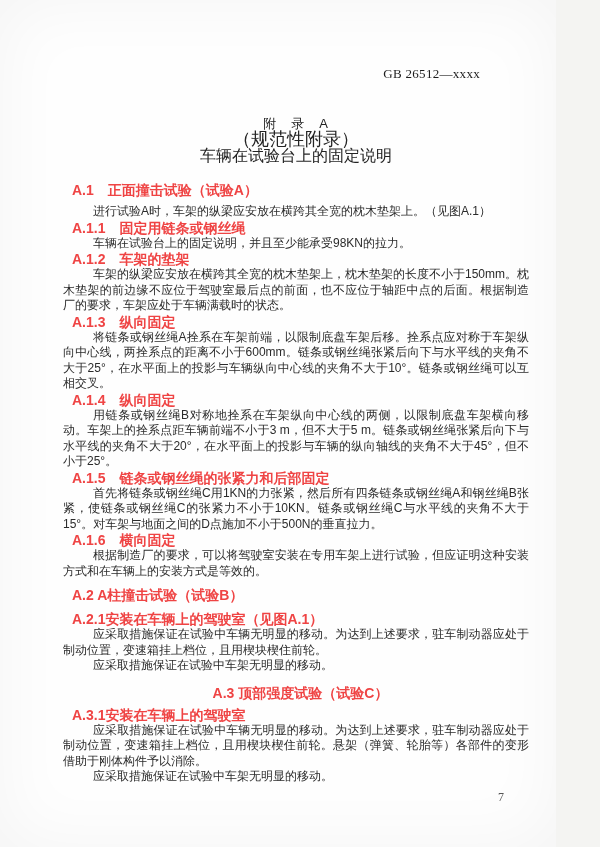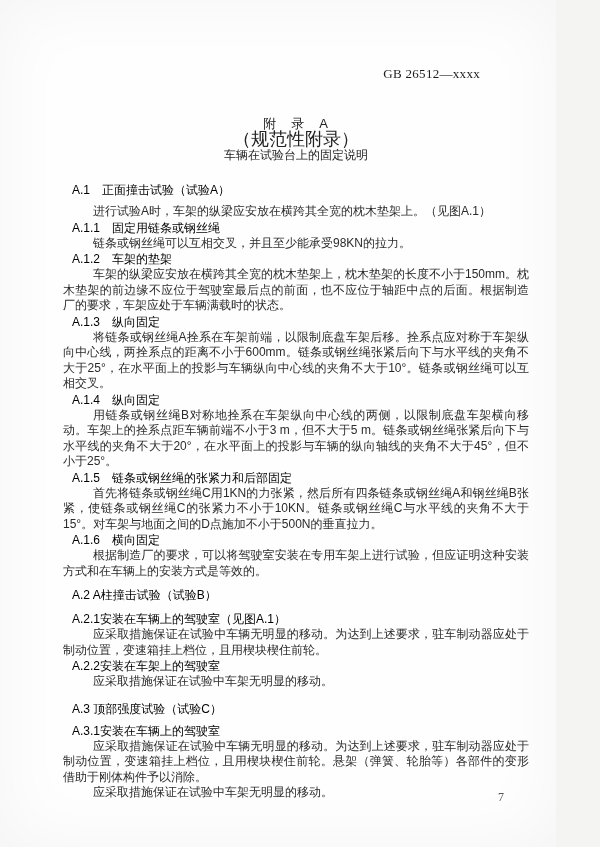--- a/index.html
+++ b/index.html
@@ -34,34 +34,34 @@
     top: 116px;
   }
   .title-block {
     text-align: center;
     font-weight: normal;
     margin-bottom: 19px;
     color: #232323;
   }
   .title-line-1 { font-size: 13px;   line-height: 16px;   letter-spacing: 1px; }
   .title-line-2 { font-size: 18px; line-height: 15.5px; }
-  .title-line-3 { font-size: 12px; line-height: 15.5px; }
+  .title-line-3 { font-size: 16px; line-height: 15.5px; }
 
   .hmaj, .hsub {
-    font-weight: normal;
-    font-size: 12px;
+    font-weight: bold;
+    font-size: 14px;
     line-height: 16px;
     padding-left: 9px;
     margin: 0;
-    color: #000000;
+    color: #ef4444;
     white-space: nowrap;
   }
   .sec-a1 .hmaj { margin: 0 0 6px; }
   .sec-a2 .hmaj { margin: 8px 0 8px; }
-  .sec-a3 .hmaj { margin: 11px 0 6px; }
+  .sec-a3 .hmaj { margin: 11px 0 6px; text-align: center; }
 
   p.body {
     margin: 0;
     font-size: 12px;
     line-height: 15.5px;
     text-indent: 30px;
     text-align: justify;
     color: #2b2b2b;
   }
   .page-num {
@@ -86,21 +86,21 @@
       <div class="title-line-1">附　录　A</div>
       <div class="title-line-2">（规范性附录）</div>
       <div class="title-line-3">车辆在试验台上的固定说明</div>
     </div>
 
     <section class="sec-a1">
       <div class="hmaj">A.1　正面撞击试验（试验A）</div>
       <p class="body">进行试验A时，车架的纵梁应安放在横跨其全宽的枕木垫架上。（见图A.1）</p>
 
       <div class="hsub">A.1.1　固定用链条或钢丝绳</div>
-      <p class="body">链条或钢丝绳可以互相交叉，并且至少能承受98KN的拉力。</p>
+      <p class="body">车辆在试验台上的固定说明，并且至少能承受98KN的拉力。</p>
 
       <div class="hsub">A.1.2　车架的垫架</div>
       <p class="body">车架的纵梁应安放在横跨其全宽的枕木垫架上，枕木垫架的长度不小于150mm。枕木垫架的前边缘不应位于驾驶室最后点的前面，也不应位于轴距中点的后面。根据制造厂的要求，车架应处于车辆满载时的状态。</p>
 
       <div class="hsub">A.1.3　纵向固定</div>
       <p class="body">将链条或钢丝绳A拴系在车架前端，以限制底盘车架后移。拴系点应对称于车架纵向中心线，两拴系点的距离不小于600mm。链条或钢丝绳张紧后向下与水平线的夹角不大于25°，在水平面上的投影与车辆纵向中心线的夹角不大于10°。链条或钢丝绳可以互相交叉。</p>
 
       <div class="hsub">A.1.4　纵向固定</div>
       <p class="body">用链条或钢丝绳B对称地拴系在车架纵向中心线的两侧，以限制底盘车架横向移动。车架上的拴系点距车辆前端不小于3 m，但不大于5 m。链条或钢丝绳张紧后向下与水平线的夹角不大于20°，在水平面上的投影与车辆的纵向轴线的夹角不大于45°，但不小于25°。</p>
 
@@ -110,21 +110,20 @@
       <div class="hsub">A.1.6　横向固定</div>
       <p class="body">根据制造厂的要求，可以将驾驶室安装在专用车架上进行试验，但应证明这种安装方式和在车辆上的安装方式是等效的。</p>
     </section>
 
     <section class="sec-a2">
       <div class="hmaj">A.2 A柱撞击试验（试验B）</div>
 
       <div class="hsub">A.2.1安装在车辆上的驾驶室（见图A.1）</div>
       <p class="body">应采取措施保证在试验中车辆无明显的移动。为达到上述要求，驻车制动器应处于制动位置，变速箱挂上档位，且用楔块楔住前轮。</p>
 
-      <div class="hsub">A.2.2安装在车架上的驾驶室</div>
       <p class="body">应采取措施保证在试验中车架无明显的移动。</p>
     </section>
 
     <section class="sec-a3">
       <div class="hmaj">A.3 顶部强度试验（试验C）</div>
 
       <div class="hsub">A.3.1安装在车辆上的驾驶室</div>
       <p class="body">应采取措施保证在试验中车辆无明显的移动。为达到上述要求，驻车制动器应处于制动位置，变速箱挂上档位，且用楔块楔住前轮。悬架（弹簧、轮胎等）各部件的变形借助于刚体构件予以消除。</p>
 
       <p class="body">应采取措施保证在试验中车架无明显的移动。</p>

